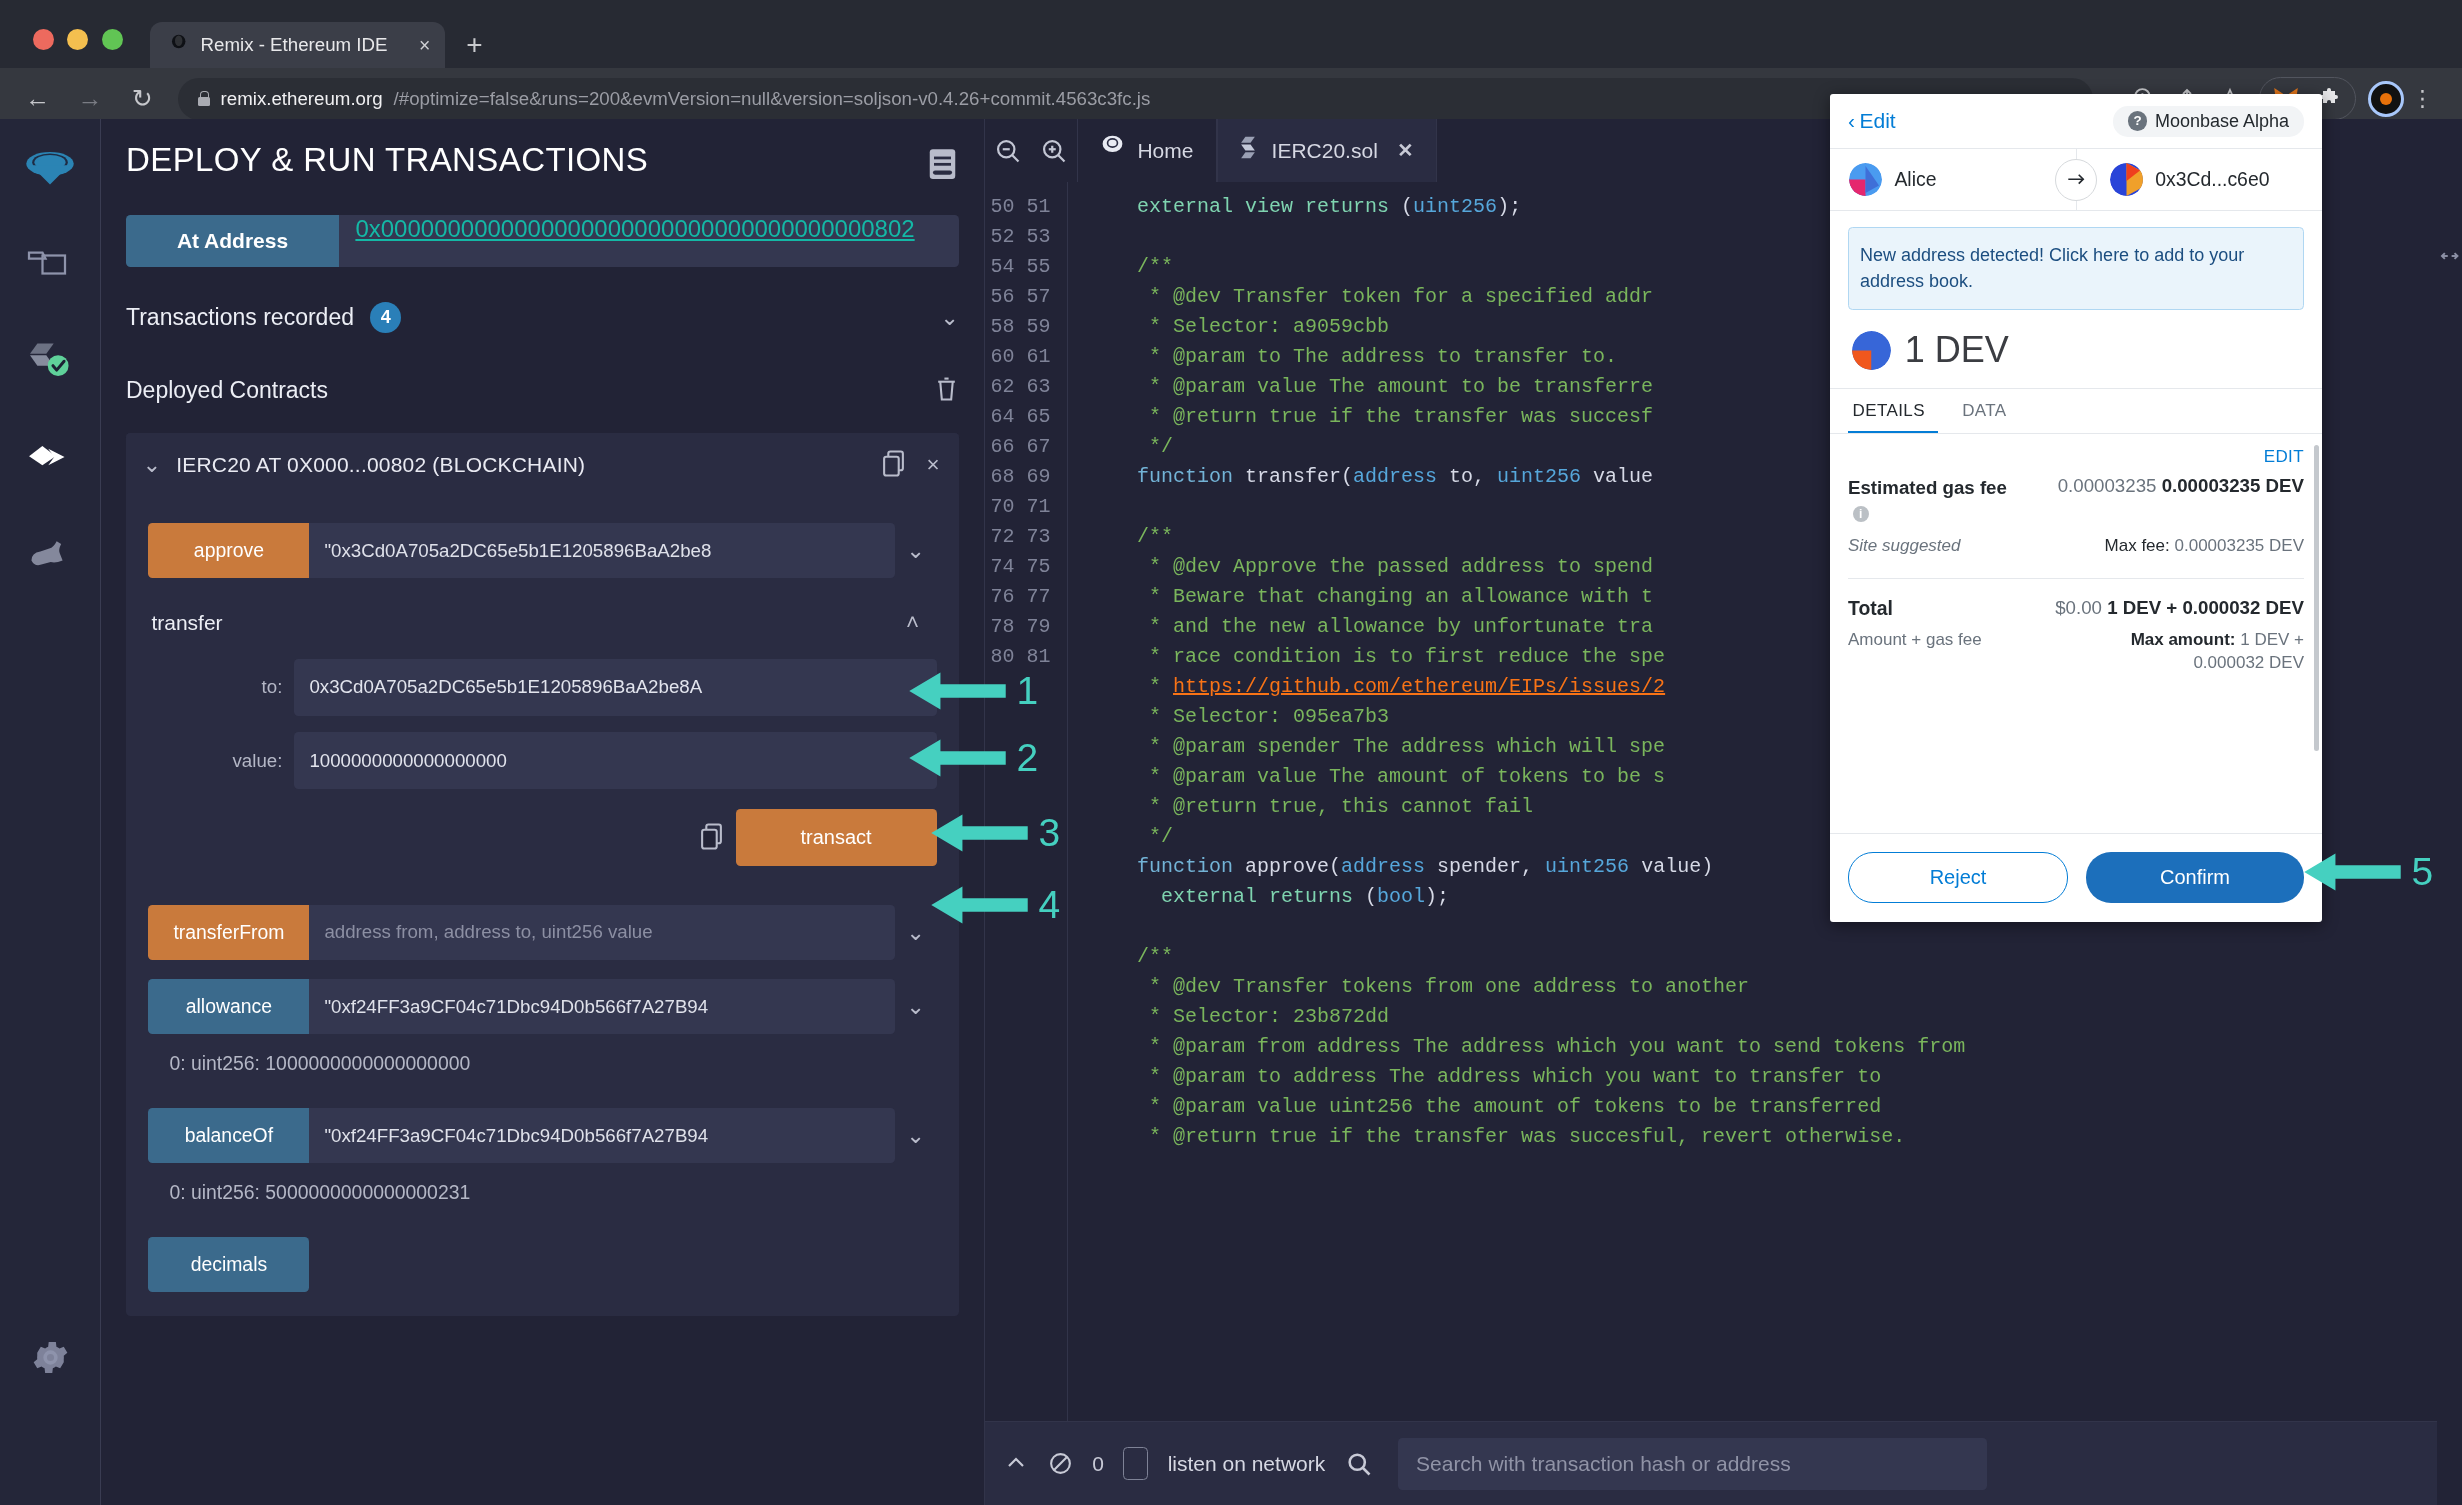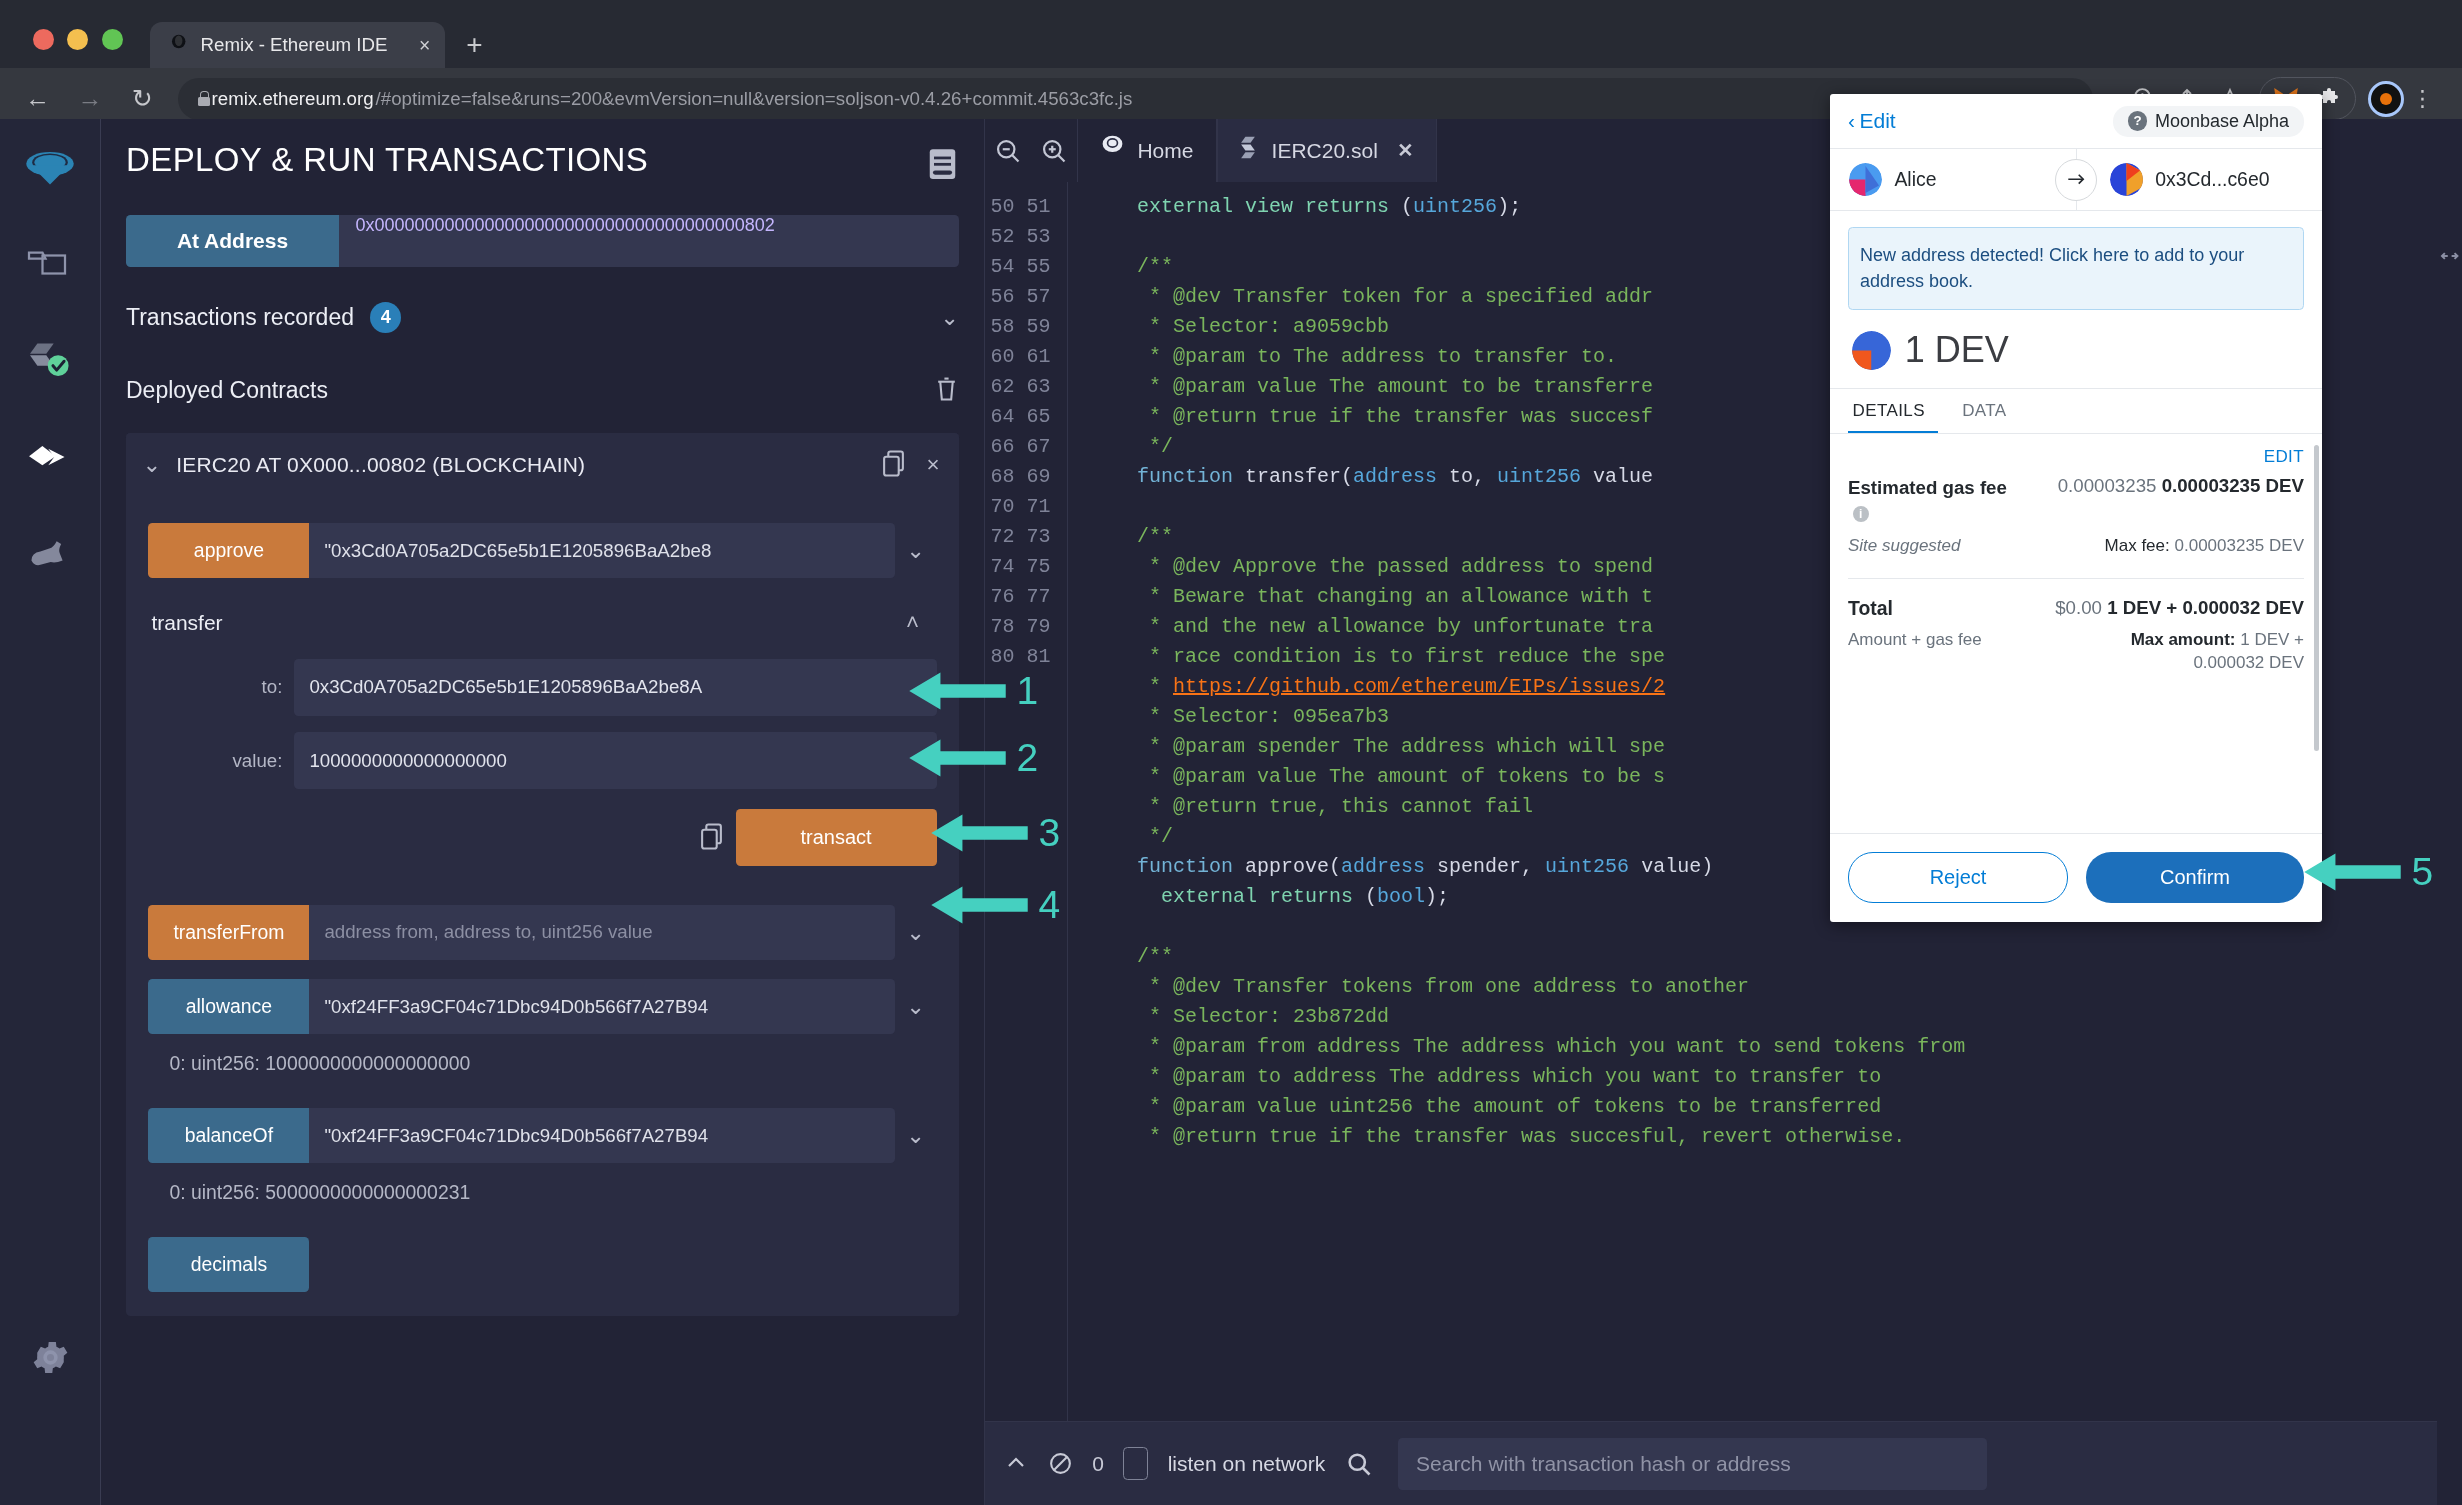--- a/index.html
+++ b/index.html
@@ -35,21 +35,21 @@
   .newtab { color: #c9cace; font-size: 28px; margin-left: 21px; margin-bottom: 7.5px; font-weight: 300; }
 
   .omnibar {
     height: 61px; background: #35383f; display: flex; align-items: center;
     padding: 0 21px; gap: 19.4px;
   }
   .navbtn { color: #c6c7cb; font-size: 25px; width: 33px; text-align: center; }
   .navbtn.dim { color: #7a7c84; }
   .urlbox {
     flex: 1; height: 42px; background: #2b2e35; border-radius: 21px;
-    display: flex; align-items: center; padding: 0 19.4px; gap: 2px;
+    display: flex; align-items: center; padding: 0 19.4px; gap: 11px;
     margin-right: 10.4px;
   }
   .lock { width: 12px; height: 15px; position: relative; flex: 0 0 auto; }
   .lock:before {
     content: ""; position: absolute; left: 0; bottom: 0; width: 12px; height: 9px;
     background: #a9abb2; border-radius: 1.5px;
   }
   .lock:after {
     content: ""; position: absolute; left: 2.2px; top: 0; width: 7.5px; height: 8.2px;
     border: 1.9px solid #a9abb2; border-bottom: none; border-radius: 3.7px 3.7px 0 0;
@@ -95,23 +95,23 @@
   .panel-title { color: #fff; font-size: 33px; letter-spacing: 0.4px; font-weight: 400; }
   .panel-doc-icon { margin-top: 6px; }
 
   .at-address-row { display: flex; margin-top: 31px; height: 52px; }
   .at-address-btn {
     background: #3b6a8c; color: #fff; font-size: 21px; font-weight: bold;
     border: none; border-radius: 4.5px 0 0 4.5px; padding: 0 30px; cursor: pointer;
     display: flex; align-items: center; justify-content: center; min-width: 213px;
   }
   .at-address-input {
-    flex: 1; background: #343750; border: none; color: #c4b5fd;
-    font-size: 18px; padding: 0 16.4px; border-radius: 0 4.5px 4.5px 0;
-    font-family: "Liberation Sans", sans-serif; overflow: hidden; white-space: nowrap;
+    flex: 1; background: #343750; border: none; color: #14b8a6;
+    font-size: 24px; padding: 0 16.4px; border-radius: 0 4.5px 4.5px 0;
+    font-family: "Liberation Sans", sans-serif; overflow: hidden; white-space: nowrap; text-decoration: underline;
   }
 
   .section-row {
     display: flex; align-items: center; justify-content: space-between;
     margin-top: 27px; height: 46px;
   }
   .section-left { display: flex; align-items: center; gap: 16.4px; }
   .section-label { color: #eceef5; font-size: 23px; }
   .count-badge {
     background: #2a7fb8; color: #fff; font-size: 18px; font-weight: bold;

